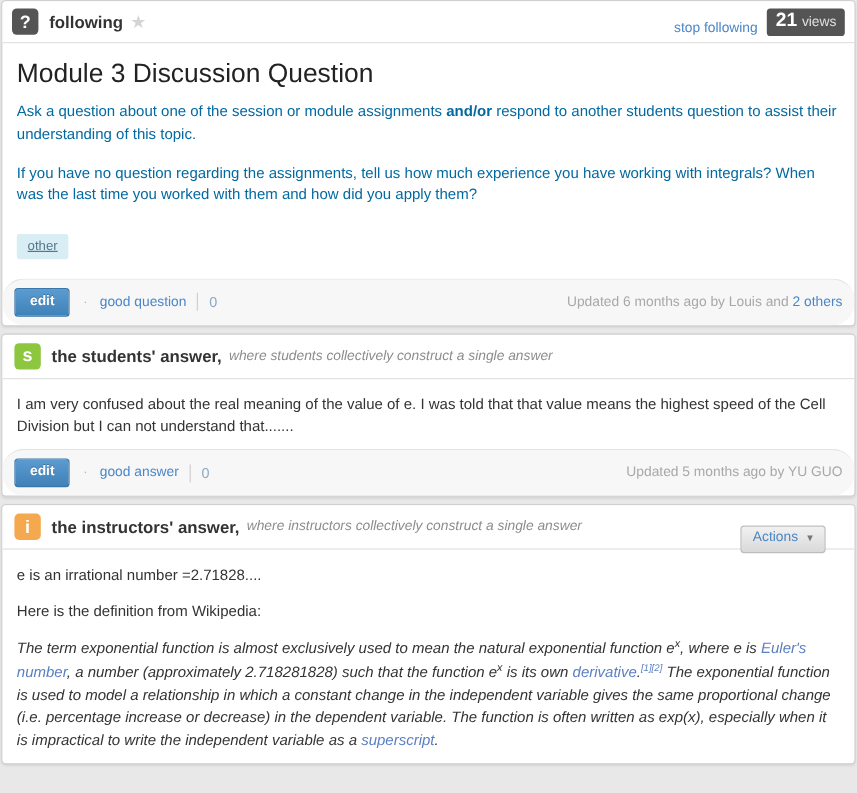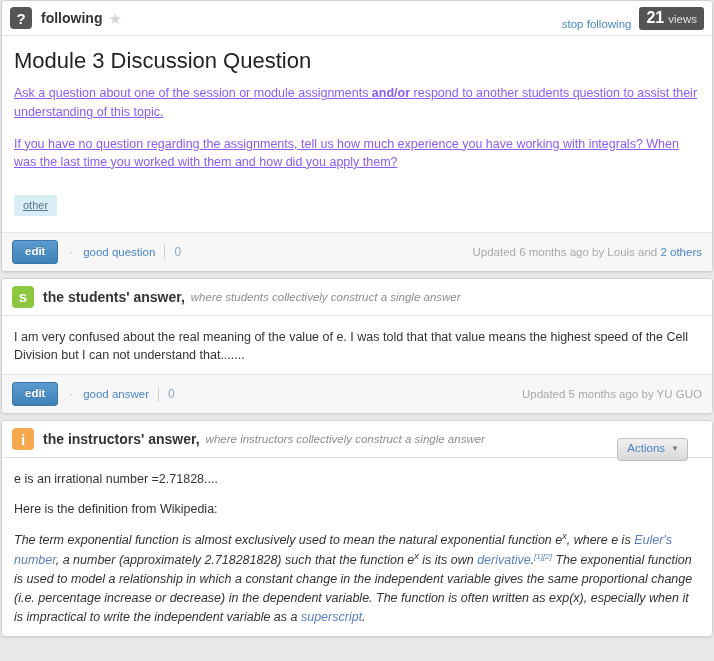--- a/index.html
+++ b/index.html
@@ -102,24 +102,23 @@
   }
   .q-heading {
     font-size: 22px;
     font-weight: normal;
     color: #222222;
     margin: 2px 0 10px 0;
     line-height: 1.2;
   }
   .q-para {
     font-size: 12.5px;
-    color: #8b5cf6;
+    color: #0369a1;
     line-height: 1.45;
     margin: 0 0 14px 0;
-    text-decoration: underline;
   }
   .q-para b { font-weight: bold; }
 
   .tag-row {
     padding: 6px 12px 16px 12px;
   }
   .tag {
     display: inline-block;
     background: #d9edf5;
     color: #55798c;
@@ -130,20 +129,21 @@
   }
 
   
   .footer-bar {
     display: flex;
     align-items: center;
     background: #f7f7f7;
     border-top: 1px solid #e4e4e4;
     padding: 7px 10px 7px 10px;
     min-height: 24px;
+    border-radius: 18px;
   }
   .btn-edit {
     background: linear-gradient(to bottom, #5b9bd0 0%, #3f82b8 100%);
     border: 1px solid #3a76a8;
     border-radius: 3px;
     color: #ffffff;
     font-size: 11.5px;
     font-weight: bold;
     padding: 4px 12px 5px 12px;
     text-shadow: 0 -1px 0 rgba(0,0,0,0.25);

